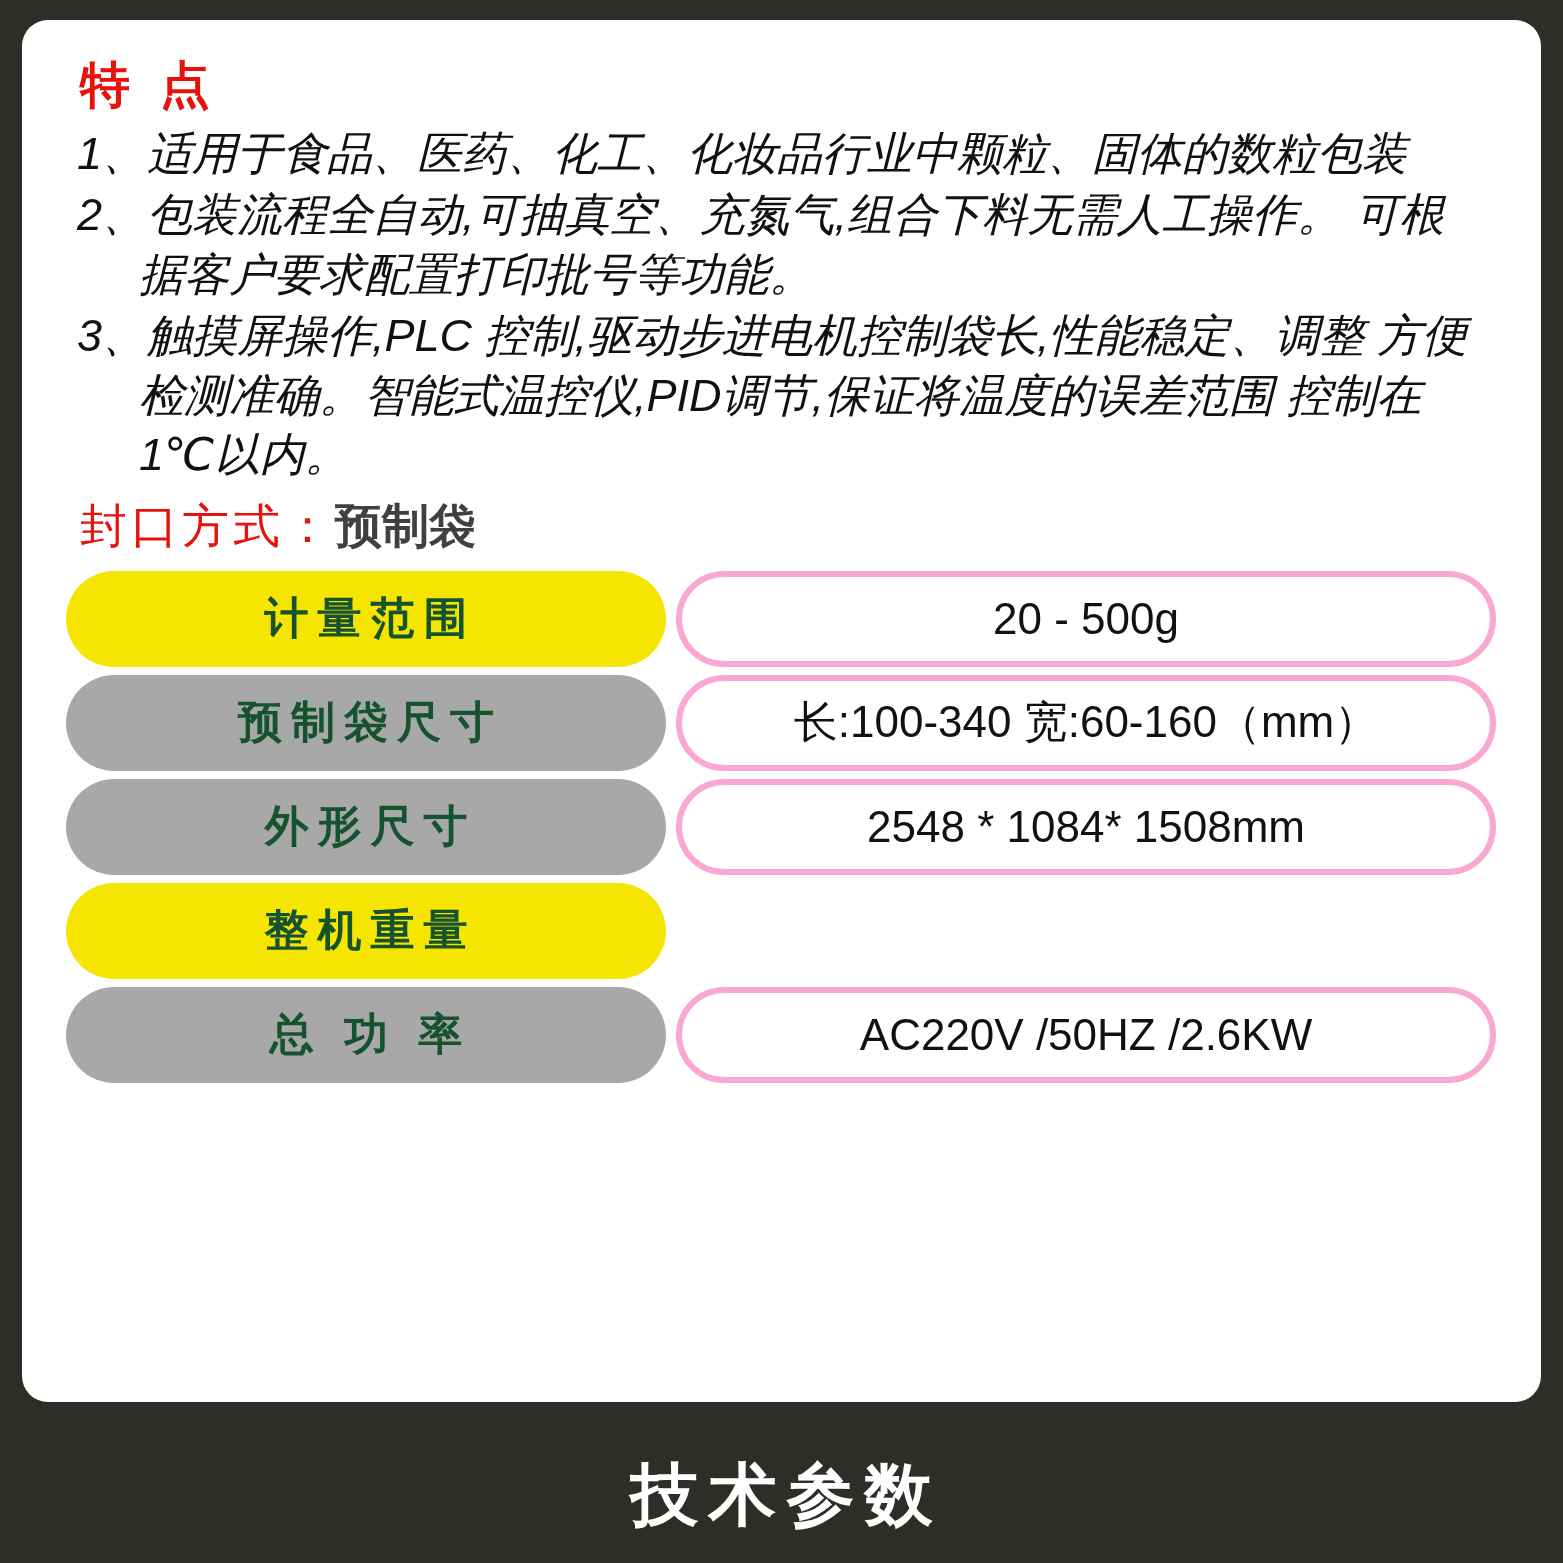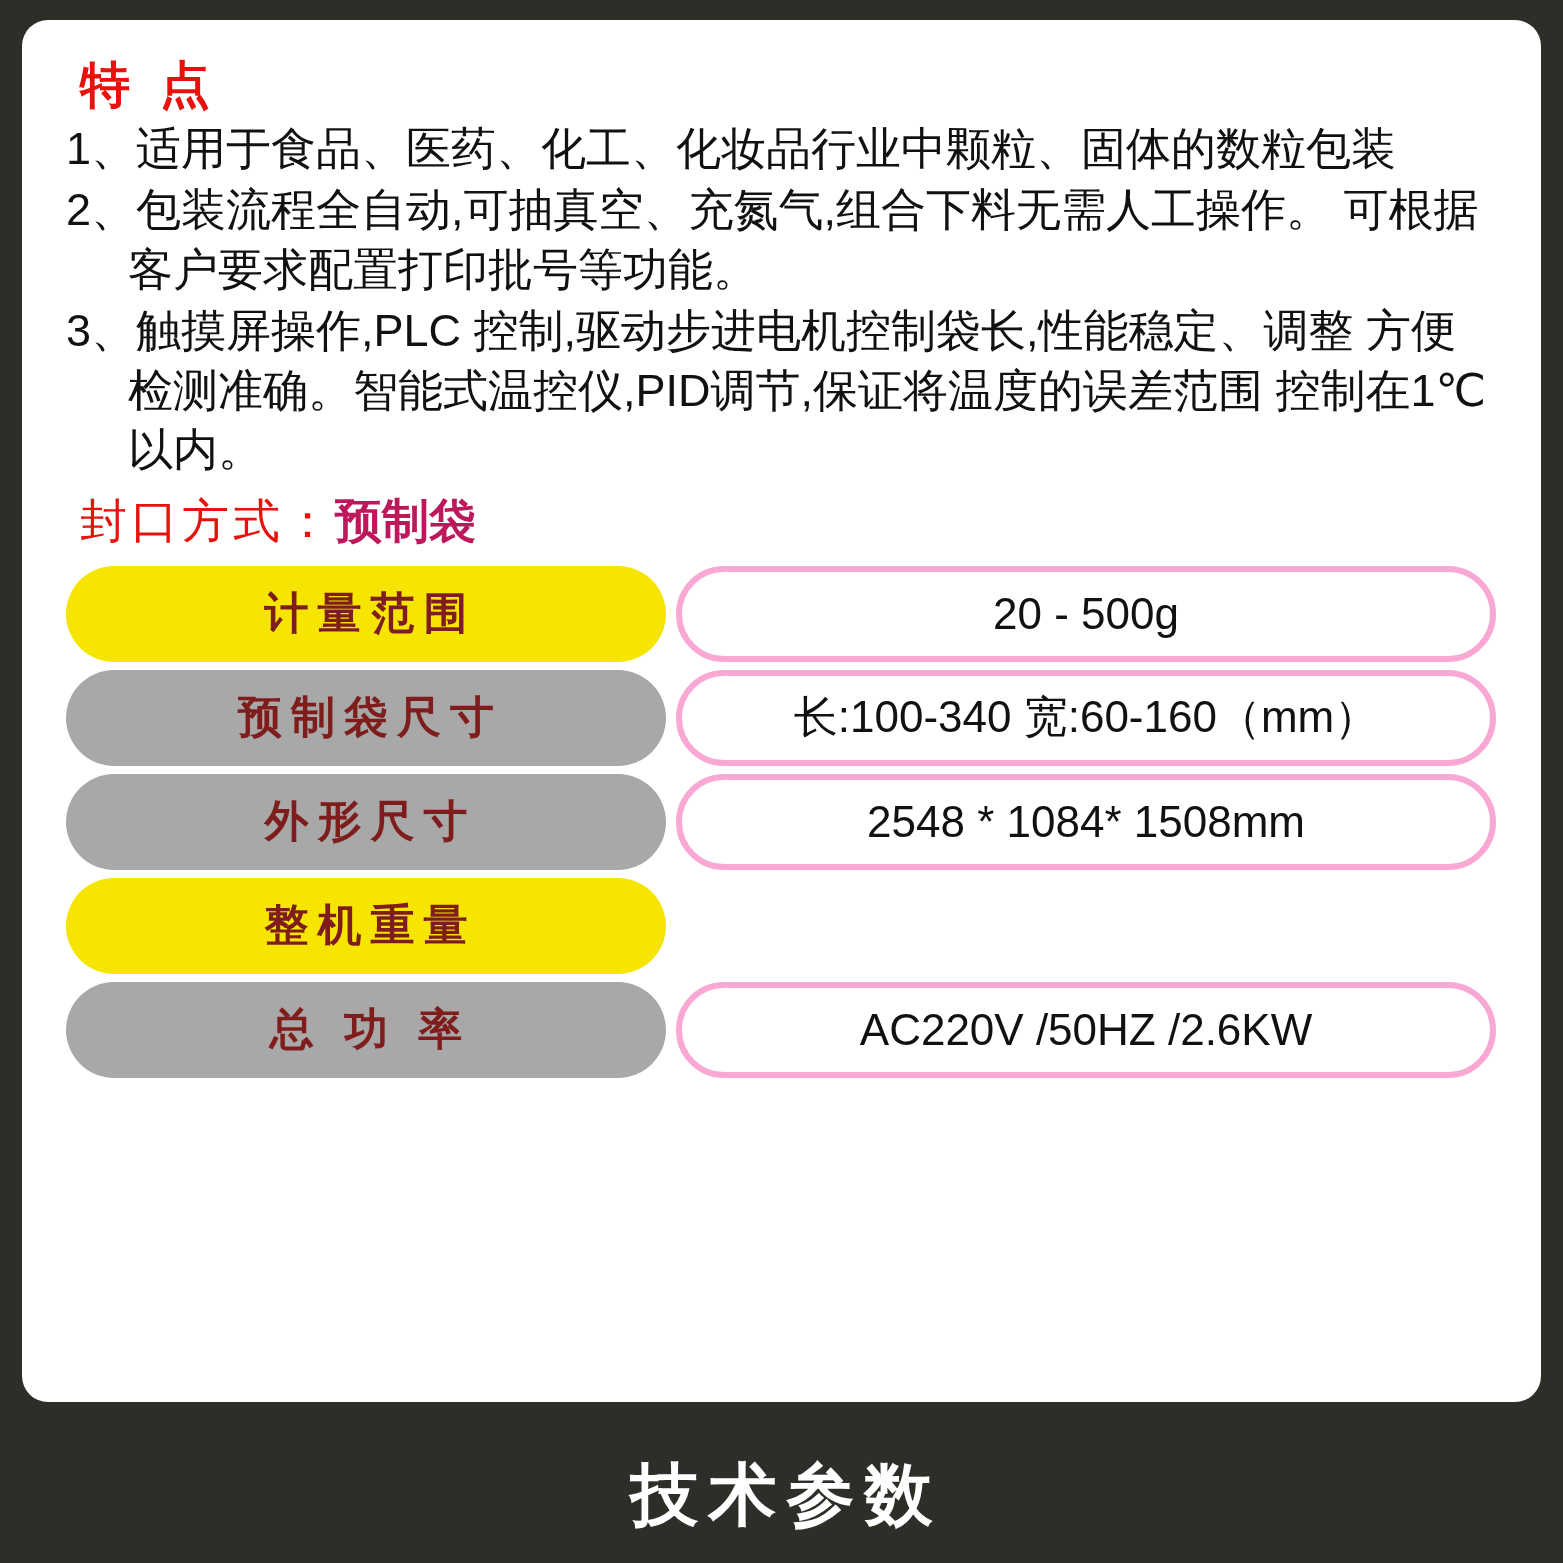--- a/index.html
+++ b/index.html
@@ -32,23 +32,24 @@
   }
   .features-title {
     color: #e8120c;
     font-size: 50px;
     font-weight: bold;
     letter-spacing: 8px;
     line-height: 1.1;
     margin: 0 0 6px 14px;
   }
   .feature-list {
-    margin: 0;
+    margin: 11px;
     padding: 0;
     list-style: none;
+    font-style: italic;
   }
   .feature-item {
     font-size: 45px;
     line-height: 1.32;
     color: #111111;
     margin: 0 0 2px 0;
     padding-left: 62px;
     text-indent: -62px;
     letter-spacing: 0px;
   }
@@ -57,42 +58,42 @@
     font-size: 47px;
     line-height: 1.2;
     white-space: nowrap;
   }
   .seal-label {
     color: #e8120c;
     font-weight: normal;
     letter-spacing: 4px;
   }
   .seal-value {
-    color: #be185d;
+    color: #404040;
     font-weight: bold;
   }
   .spec-table {
     margin-top: 16px;
     width: 1430px;
   }
   .spec-row {
     display: flex;
     align-items: center;
     margin-bottom: 8px;
   }
   .spec-key {
     width: 600px;
     height: 96px;
     border-radius: 48px;
     display: flex;
     align-items: center;
     justify-content: center;
     font-size: 44px;
     font-weight: bold;
-    color: #7f1d1d;
+    color: #14532d;
     letter-spacing: 9px;
     box-sizing: border-box;
     text-indent: 9px;
   }
   .spec-key.k-yellow { background: #f5e500; }
   .spec-key.k-grey { background: #a8a8a8; }
   .spec-val {
     flex: 1;
     height: 96px;
     margin-left: 10px;

